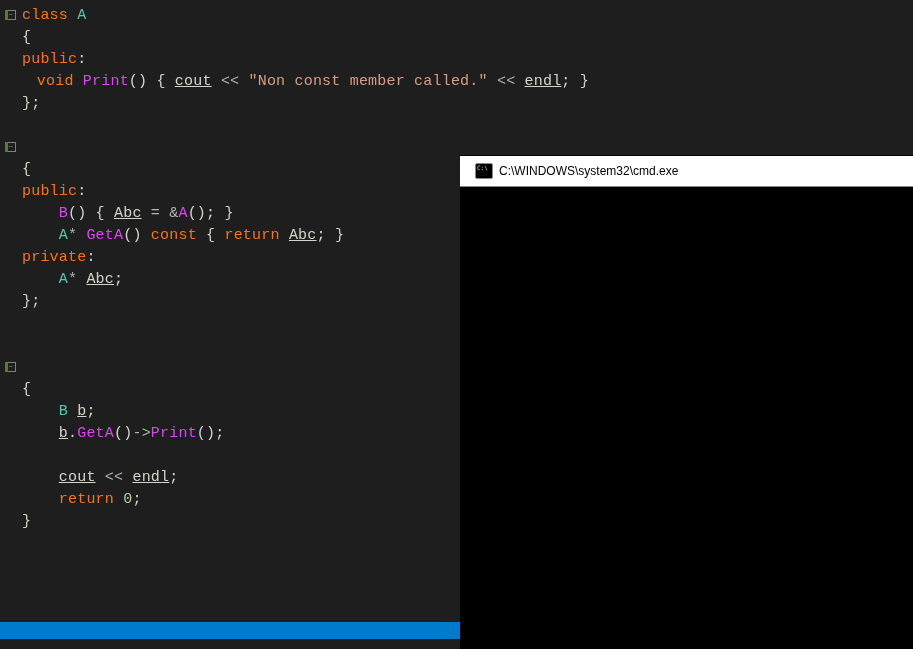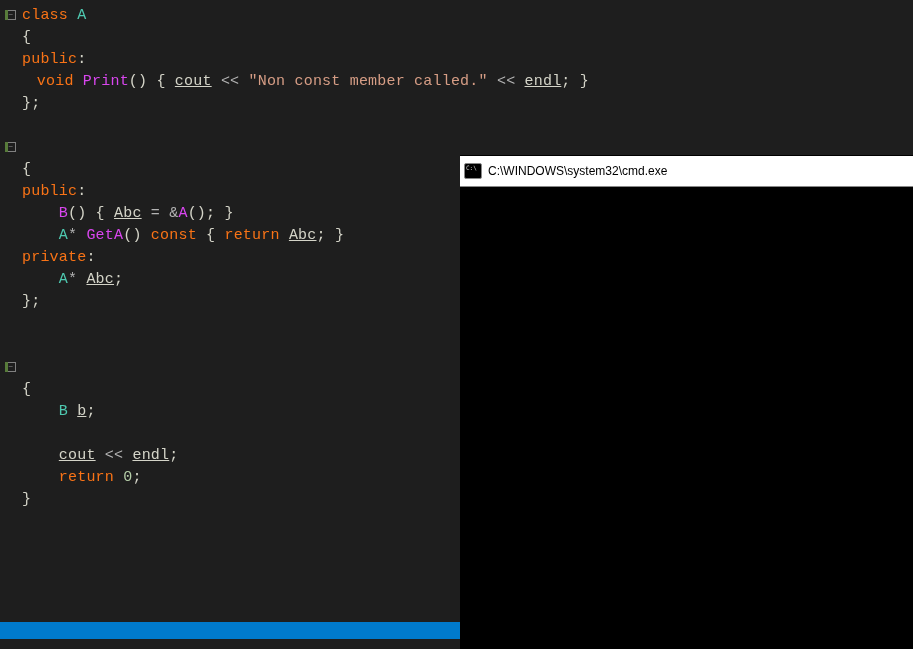--- a/index.html
+++ b/index.html
@@ -108,21 +108,21 @@
     height: 494px;
     background: #000;
     border-top: 1px solid #000;
   }
   .console-title {
     height: 30px;
     background: #fff;
     display: flex;
     align-items: center;
     gap: 6px;
-    padding: 0 4px;
+    padding: 0 15px;
     font-family: "Segoe UI", Tahoma, sans-serif;
     font-size: 12px;
     color: #000;
     border-bottom: 1px solid #888;
   }
   .console-icon {
     width: 16px;
     height: 14px;
     background: #000;
     border: 1px solid #888;
@@ -176,20 +176,21 @@
     <div class="line"><div class="gutter bar-green"></div><div class="code"><span class="punc">    </span><span class="fn">B</span><span class="punc">() { </span><span class="ident">Abc</span><span class="punc"> </span><span class="op">=</span><span class="punc"> </span><span class="op">&amp;</span><span class="fn">A</span><span class="punc">(); }</span></div></div>
     <div class="line"><div class="gutter bar-green"></div><div class="code"><span class="punc">    </span><span class="type">A</span><span class="op">*</span><span class="punc"> </span><span class="fn">GetA</span><span class="punc">() </span><span class="kw">const</span><span class="punc"> { </span><span class="kw">return</span><span class="punc"> </span><span class="ident">Abc</span><span class="punc">; }</span></div></div>
     <div class="line"><div class="gutter bar-green"></div><div class="code"><span class="kw">private</span><span class="punc">:</span></div></div>
     <div class="line"><div class="gutter bar-green"></div><div class="code"><span class="punc">    </span><span class="type">A</span><span class="op">*</span><span class="punc"> </span><span class="ident">Abc</span><span class="punc">;</span></div></div>
     <div class="line"><div class="gutter bar-green"></div><div class="code"><span class="punc">};</span></div></div>
     <div class="line"><div class="gutter"></div><div class="code"><span class="punc"></span></div></div>
     <div class="line"><div class="gutter"></div><div class="code"><span class="punc"></span></div></div>
     <div class="line"><div class="gutter bar-green"><div class="fold">−</div></div></div>
     <div class="line"><div class="gutter bar-green"></div><div class="code"><span class="punc">{</span></div></div>
     <div class="line"><div class="gutter bar-green"></div><div class="code"><span class="punc">    </span><span class="type">B</span><span class="punc"> </span><span class="ident">b</span><span class="punc">;</span></div></div>
+    <div class="line"><div class="gutter bar-green"></div><div class="code"><span class="punc">    </span><span class="ident">b</span><span class="punc">.</span><span class="fn">GetA</span><span class="punc">()</span><span class="op">-&gt;</span><span class="fn">Print</span><span class="punc">();</span></div></div>
     <div class="line"><div class="gutter bar-yellow"></div><div class="code"><span class="punc"></span></div></div>
     <div class="line"><div class="gutter bar-green"></div><div class="code"><span class="punc">    </span><span class="ident">cout</span><span class="punc"> </span><span class="op">&lt;&lt;</span><span class="punc"> </span><span class="ident">endl</span><span class="punc">;</span></div></div>
     <div class="line"><div class="gutter bar-green"></div><div class="code"><span class="punc">    </span><span class="kw">return</span><span class="punc"> </span><span class="num">0</span><span class="punc">;</span></div></div>
     <div class="line"><div class="gutter bar-green"></div><div class="code"><span class="punc">}</span></div></div>
   </div>
 
 <div class="scroll-track"></div>
 <div class="scroll-thumb"></div>
 
 <div class="console">

